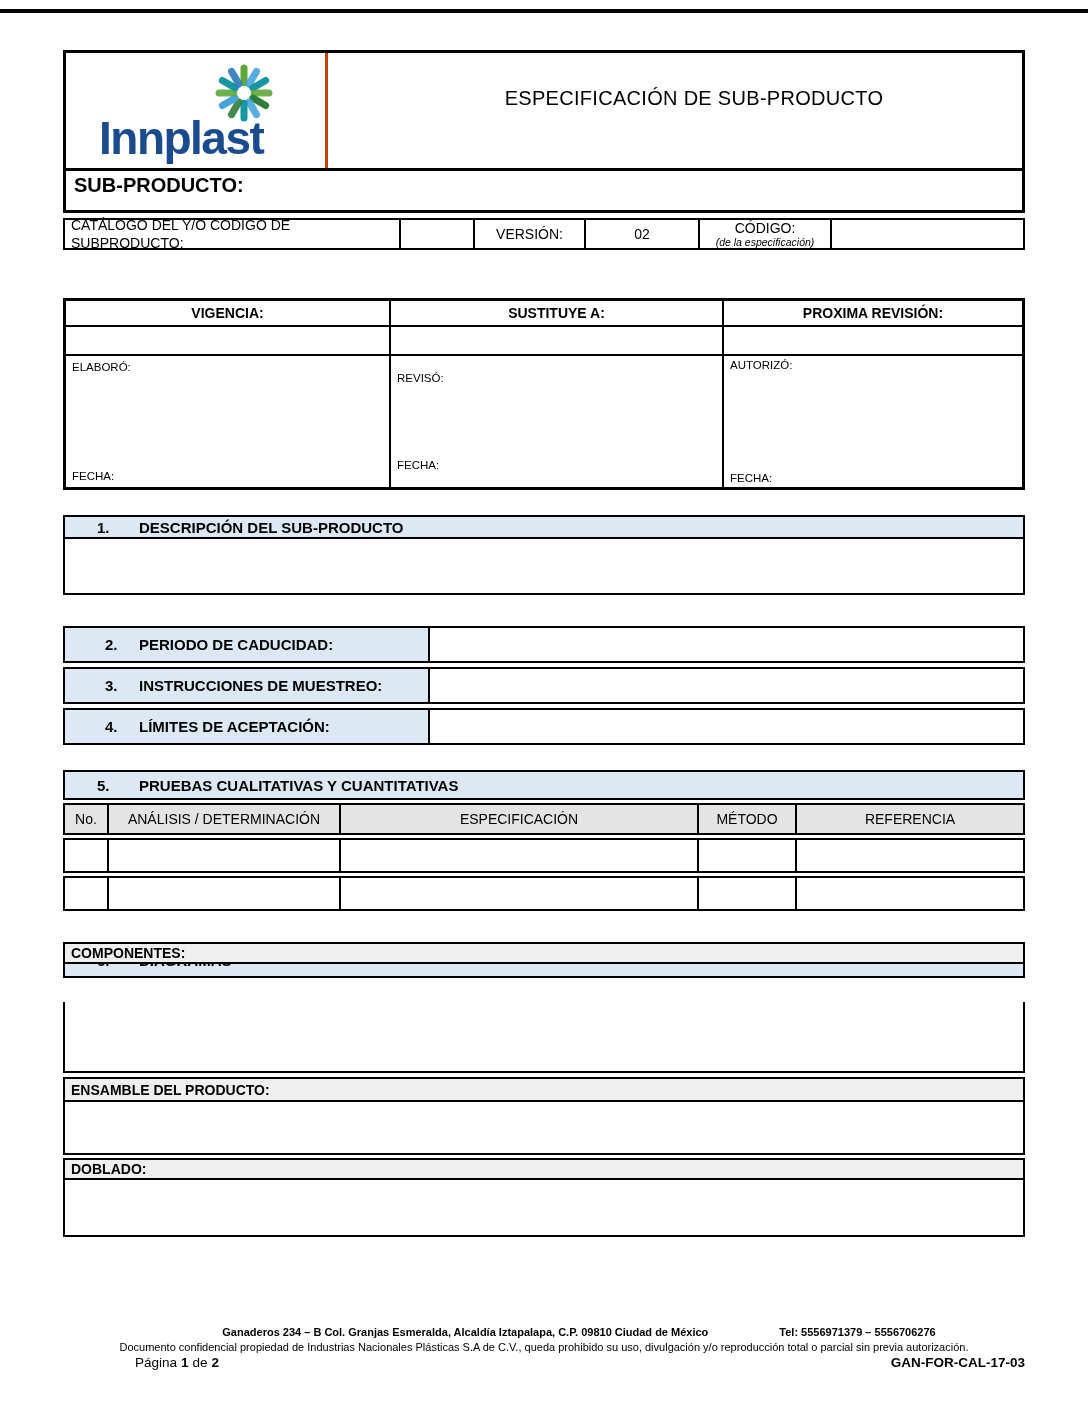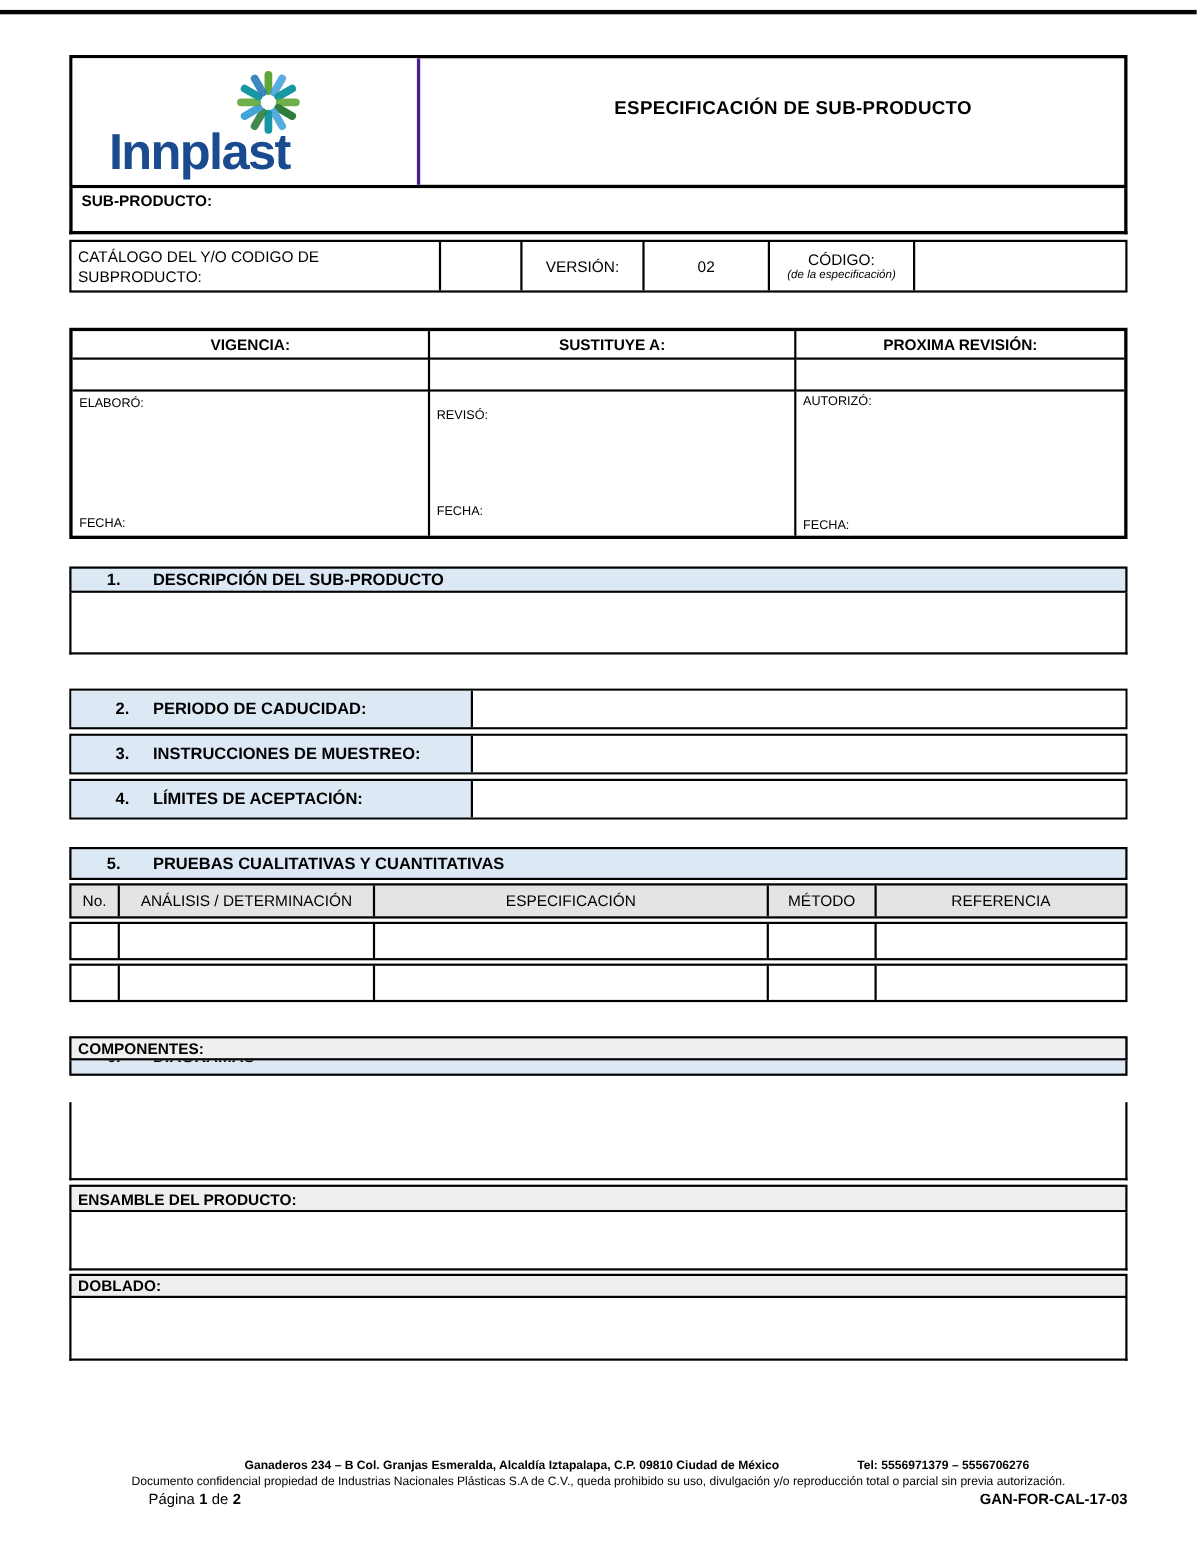--- a/index.html
+++ b/index.html
@@ -4,33 +4,33 @@
 <style>
   * { margin:0; padding:0; box-sizing:border-box; }
   body { background:#ffffff; font-family:"Liberation Sans", sans-serif; color:#000; }
   .page { position:relative; width:1088px; height:1408px; background:#fff; overflow:hidden; }
   .abs { position:absolute; }
 
   .topline { left:0; top:9px; width:1088px; height:4px; background:#000; }
 
   
   .header-box { left:63px; top:50px; width:962px; height:121px; border:3px solid #000; display:flex; }
-  .logo-cell { width:316px; border-right:3px solid #4c1d95; position:relative; background:#fff; }
+  .logo-cell { width:262px; border-right:3px solid #c2410c; position:relative; background:#fff; }
   .logo-icon { position:absolute; left:146px; top:8px; }
   .logo-text { position:absolute; left:33px; top:58px; font-size:46px; font-weight:bold; color:#1b4b8f; letter-spacing:-1.5px; }
   .title-cell { flex:1; display:flex; align-items:center; justify-content:center; padding-bottom:24px; }
-  .doc-title { font-size:17px; font-weight:bold; letter-spacing:.3px;margin-left:38px; }
+  .doc-title { font-size:20px; font-weight:normal; letter-spacing:.3px;margin-left:38px; }
 
   
   .subrow { left:63px; top:171px; width:962px; height:42px; border:3px solid #000; border-top:none; padding:3px 8px; }
-  .subrow .lbl { font-size:14px; font-weight:bold; }
+  .subrow .lbl { font-size:20px; font-weight:bold; }
   .subrow .fill { position:absolute; left:185px; top:2px; right:4px; bottom:2px; }
 
   
-  .catrow { left:63px; top:218px; width:962px; height:48px; border:2px solid #000; display:flex; }
+  .catrow { left:63px; top:218px; width:962px; height:32px; border:2px solid #000; display:flex; }
   .catrow > div { border-right:2px solid #000; height:100%; }
   .catrow > div:last-child { border-right:none; }
   .cat-label { width:336px; font-size:14px; line-height:1.3; padding:4px 6px; display:flex; align-items:center; }
   .cat-blank1 { width:74px; }
   .cat-version { width:111px; display:flex; align-items:center; justify-content:center; font-size:14px; }
   .cat-vvalue { width:114px; display:flex; align-items:center; justify-content:center; font-size:14px; }
   .cat-codigo { width:132px; display:flex; flex-direction:column; align-items:center; justify-content:center; }
   .cat-codigo .c1 { font-size:14px; }
   .cat-codigo .c2 { font-size:10.5px; font-style:italic; line-height:1.15; text-align:center; }
   .cat-blank2 { flex:1; }

